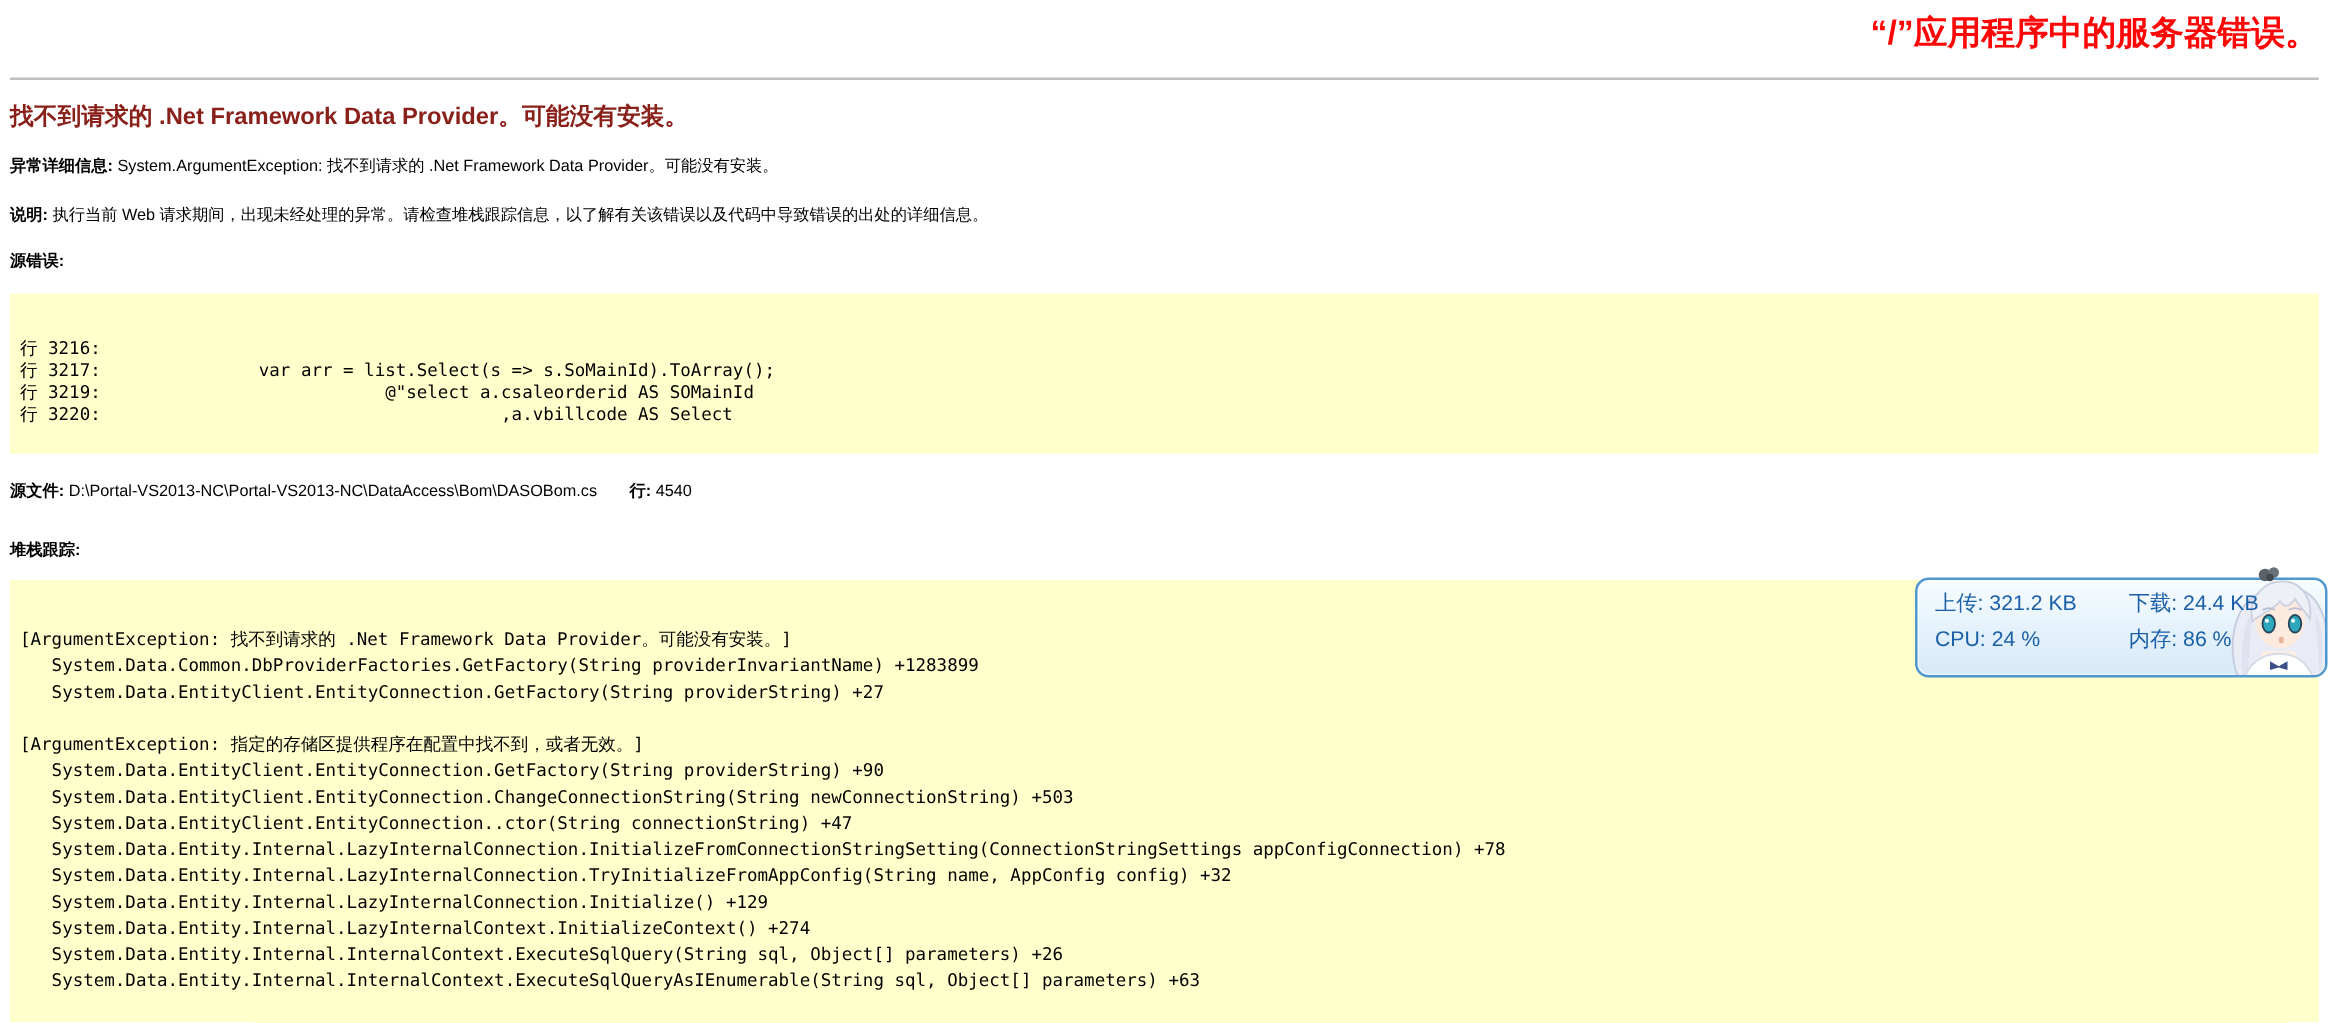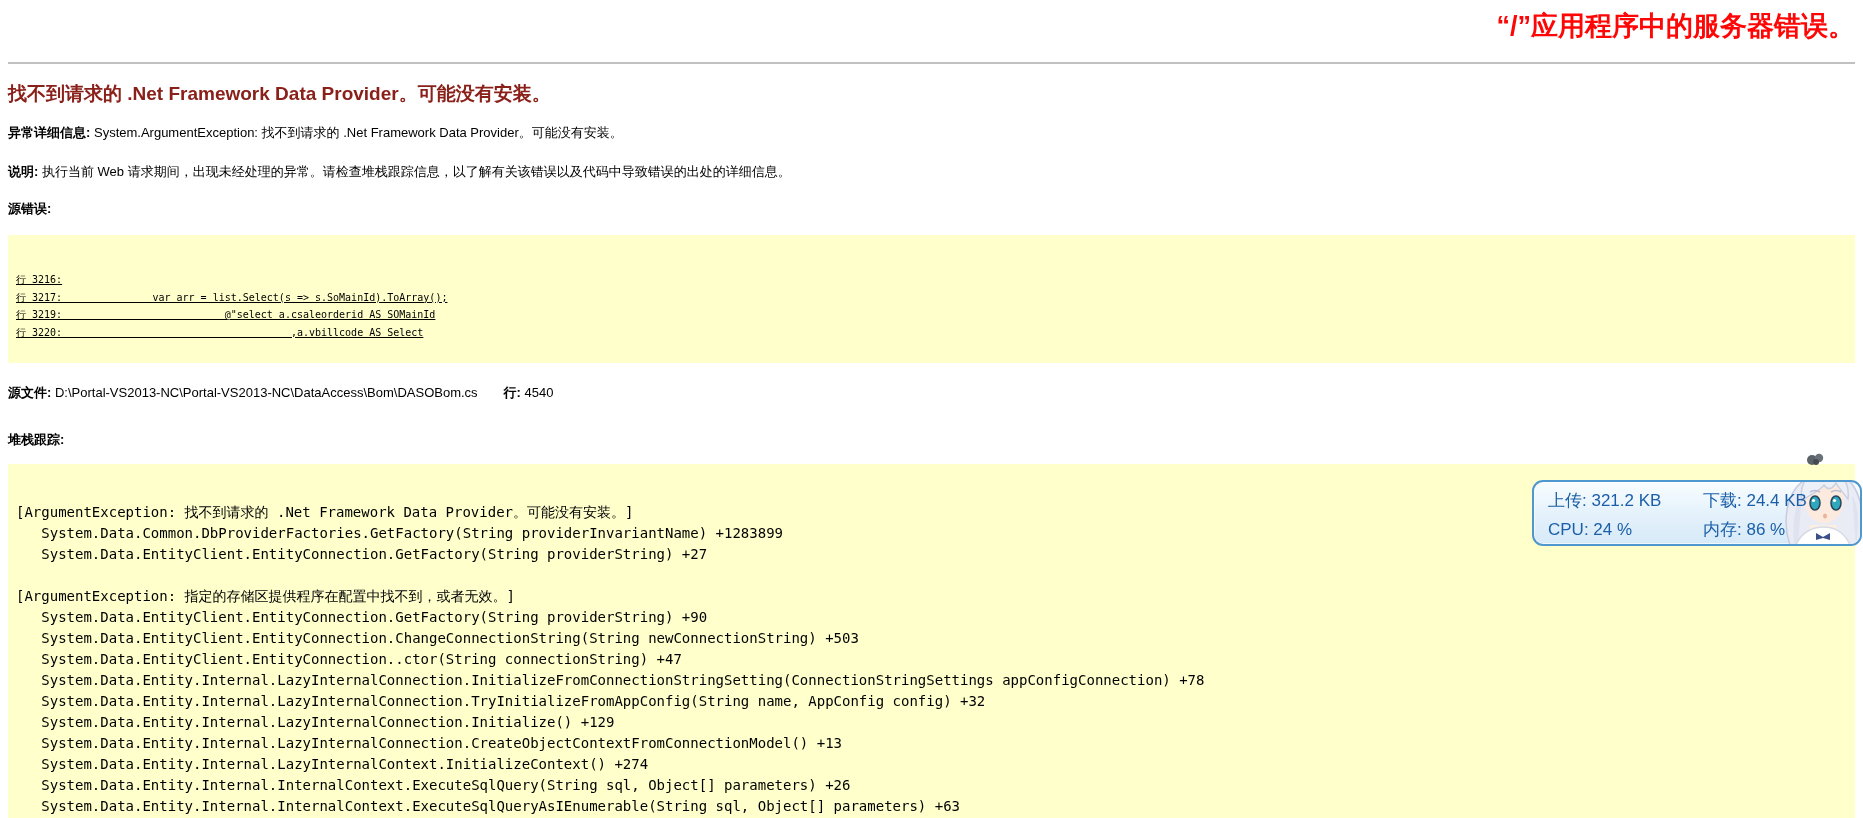--- a/index.html
+++ b/index.html
@@ -44,22 +44,21 @@
   .srcerr-line { margin-top: 22px; }
   .srcfile-line{ margin-top: 22px; }
   .stack-label-line { margin-top: 32px; }
   .file-gap { display: inline-block; width: 26px; }
 
   .code-box {
     margin-top: 19px;
     background: #ffffcc;
     padding: 36px 10px 22px 8px;
     font-family: "DejaVu Sans Mono", monospace;
-    font-size: 10px;
-    text-decoration: underline;
+    font-size: 14px;
   }
   .code-line {
     white-space: pre;
     line-height: 17.5px;
     min-height: 17.5px;
     color: #000;
   }
   .code-line.highlight { color: #ff0000; }
 
   .stack-box {
@@ -74,23 +73,23 @@
     white-space: pre;
     line-height: 21px;
     min-height: 21px;
     color: #000;
   }
 
   
   .monitor-widget {
     position: absolute;
     left: 1532px;
-    top: 480px;
+    top: 462px;
     width: 330px;
-    height: 66px;
+    height: 80px;
     border: 2px solid #4f97cf;
     border-radius: 11px;
     background: linear-gradient(180deg, #f8fdff 0%, #e3f1fb 55%, #d7eaf8 100%);
     box-shadow: 0 0 0 1px rgba(255,255,255,.6) inset;
     z-index: 20;
     color: #1b5fa8;
     font-size: 17px;
   }
   .mw-clip {
     position: absolute;
@@ -157,21 +156,20 @@
         <div class="stack-line">   System.Data.Common.DbProviderFactories.GetFactory(String providerInvariantName) +1283899</div>
         <div class="stack-line">   System.Data.EntityClient.EntityConnection.GetFactory(String providerString) +27</div>
         <div class="stack-line"></div>
         <div class="stack-line">[ArgumentException: 指定的存储区提供程序在配置中找不到，或者无效。]</div>
         <div class="stack-line">   System.Data.EntityClient.EntityConnection.GetFactory(String providerString) +90</div>
         <div class="stack-line">   System.Data.EntityClient.EntityConnection.ChangeConnectionString(String newConnectionString) +503</div>
         <div class="stack-line">   System.Data.EntityClient.EntityConnection..ctor(String connectionString) +47</div>
         <div class="stack-line">   System.Data.Entity.Internal.LazyInternalConnection.InitializeFromConnectionStringSetting(ConnectionStringSettings appConfigConnection) +78</div>
         <div class="stack-line">   System.Data.Entity.Internal.LazyInternalConnection.TryInitializeFromAppConfig(String name, AppConfig config) +32</div>
         <div class="stack-line">   System.Data.Entity.Internal.LazyInternalConnection.Initialize() +129</div>
-        <div class="stack-line">   System.Data.Entity.Internal.LazyInternalConnection.CreateObjectContextFromConnectionModel() +13</div>
         <div class="stack-line">   System.Data.Entity.Internal.LazyInternalContext.InitializeContext() +274</div>
         <div class="stack-line">   System.Data.Entity.Internal.InternalContext.ExecuteSqlQuery(String sql, Object[] parameters) +26</div>
         <div class="stack-line">   System.Data.Entity.Internal.InternalContext.ExecuteSqlQueryAsIEnumerable(String sql, Object[] parameters) +63</div>
       </div>
 
   </div>
 
   <div class="monitor-widget">
     <div class="mw-clip">
       <div class="mw-character">

